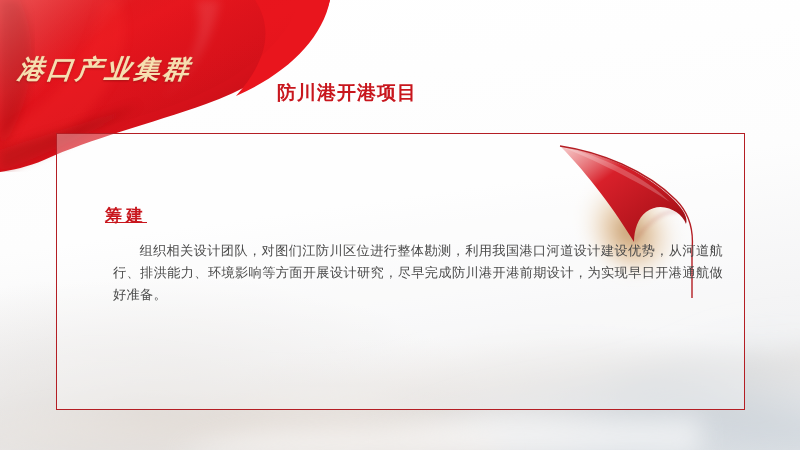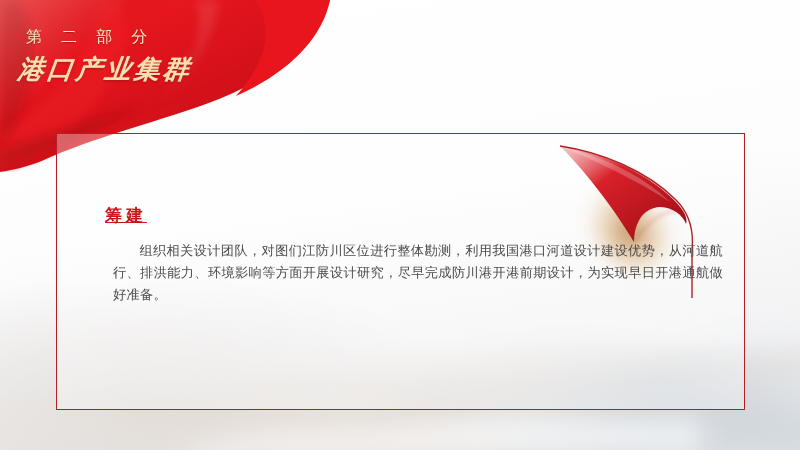--- a/index.html
+++ b/index.html
@@ -150,24 +150,24 @@
       <path d="M120,0 C134,40 118,86 76,124 C52,146 26,160 0,170 L0,132 C40,114 78,76 92,34 C96,22 100,10 102,0 Z" fill="#ff2e2e" opacity=".22" filter="url(#fb)"></path>
       <path d="M196,0 C206,34 192,70 160,100 C188,78 212,44 220,0 Z" fill="#ffffff" opacity=".10" filter="url(#fb)"></path>
       <path d="M20,0 C40,44 34,96 6,142 L0,146 L0,0 Z" fill="#8e080d" opacity=".30" filter="url(#fb)"></path>
       <path d="M0,0 L250,0 C240,38 200,70 150,92 C100,114 44,130 0,146 Z" fill="url(#bg3)"></path>
 
       <path d="M0,150 C40,136 90,122 140,104 C96,132 46,154 0,172 Z" fill="#8f090e" opacity=".35" filter="url(#fb)"></path>
     </svg>
   </div>
 
   <div class="banner-text">
-    <div class="ban-sub">第 二 部 分</div>
     <div class="ban-main">港口产业集群</div>
   </div>
 
+  <div class="title">防川港开港项目</div>
 
   <div class="content-box">
     <div class="box-inner">
 
       <div class="curl">
         <svg viewBox="0 0 190 190" aria-hidden="true">
           <defs>
             <linearGradient id="cu1" x1="0" y1="0" x2="1" y2="1">
               <stop offset="0%" stop-color="#f0a0a0" stop-opacity=".55"></stop>
               <stop offset="35%" stop-color="#d8202a"></stop>

